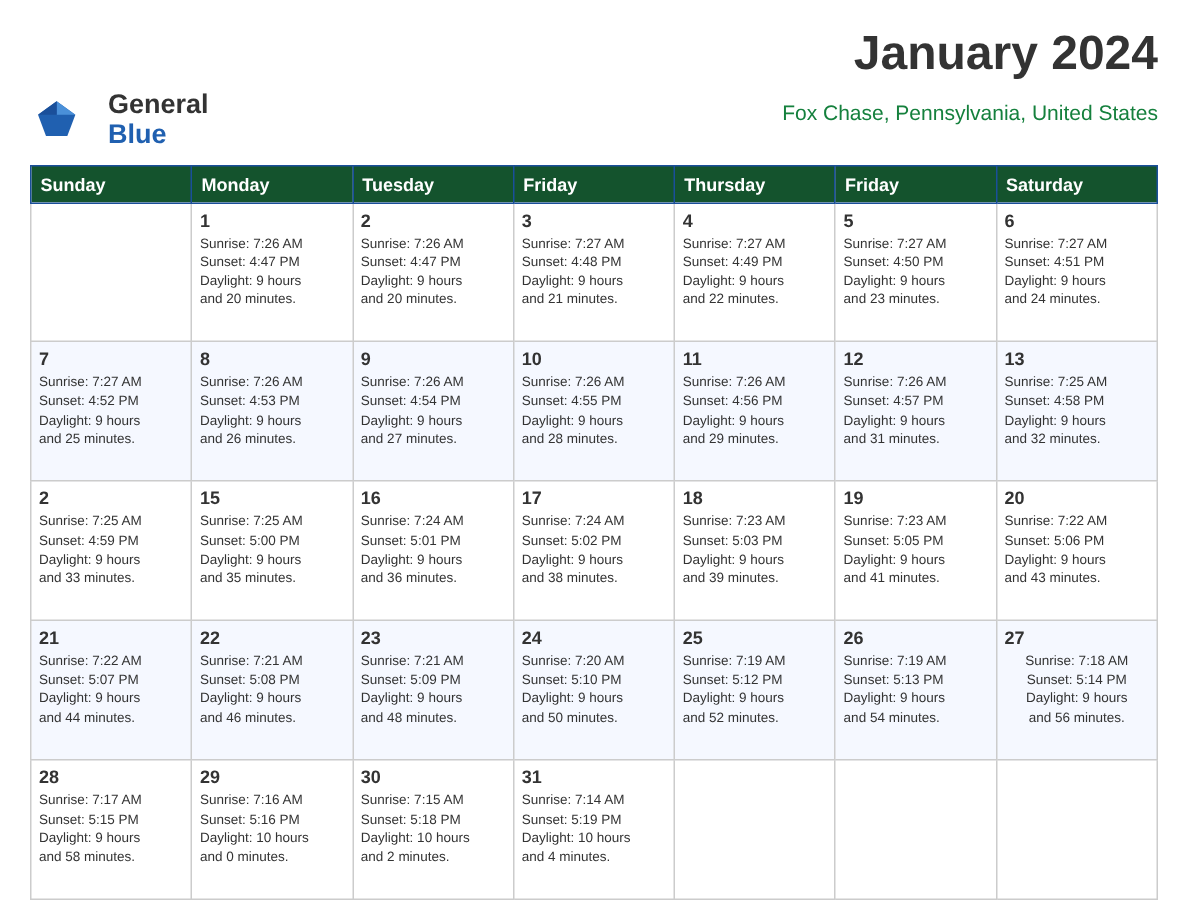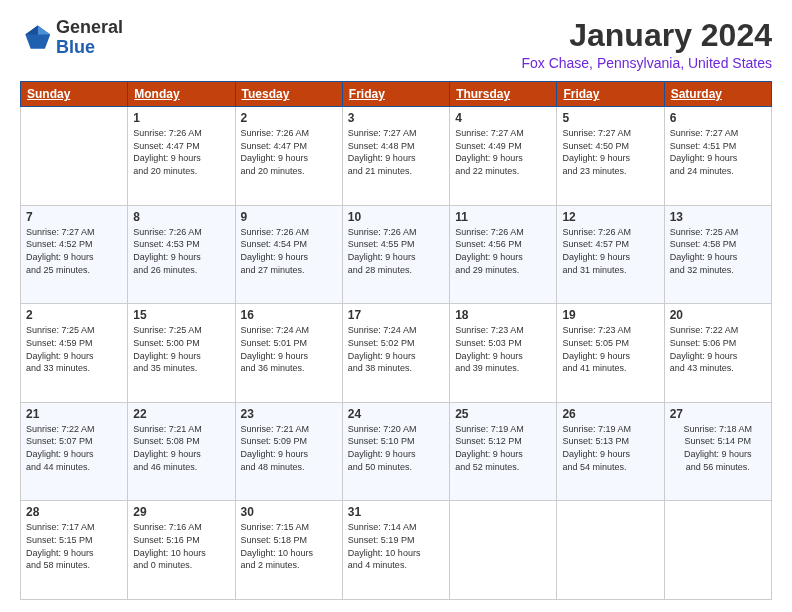--- a/index.html
+++ b/index.html
@@ -19,21 +19,22 @@
     }
     .header {
       display: flex;
       align-items: flex-start;
       justify-content: space-between;
       margin-bottom: 10px;
     }
     .logo {
       display: flex;
       align-items: center;
-      gap: 4px;
+      gap: 20px;
+      margin-top: 42px;
     }
     .logo-text {
       font-size: 18px;
       font-weight: bold;
       color: #333;
       line-height: 1.1;
     }
     .logo-text span {
       color: #2060b0;
     }
@@ -45,22 +46,22 @@
       text-align: right;
     }
     .month-title {
       font-size: 32px;
       font-weight: bold;
       color: #333;
       line-height: 1.1;
     }
     .location {
       font-size: 14px;
-      color: #6d28d9;
-      margin-top: 2px;
+      color: #15803d;
+      margin-top: 14px;
     }
     .calendar {
       flex: 1;
       border: 1px solid #ccc;
       border-collapse: collapse;
       width: 100%;
       table-layout: fixed;
     }
     .calendar th {
       background-color: #2060b0;
@@ -94,22 +95,21 @@
     .empty-cell {
       background: #f9f9f9;
     }
     tr:nth-child(even) td {
       background-color: #f5f8ff;
     }
     tr:nth-child(odd) td {
       background-color: #fff;
     }
     .calendar thead tr th {
-      background-color: #c2410c;
-      text-decoration: underline;
+      background-color: #14532d;
     }
   </style>
 </head>
 <body>
 
 <div class="page">
   <div class="header">
     <div class="logo">
       <svg class="logo-icon" viewBox="0 0 36 36">
         <polygon points="20,4 34,14 28,30 12,30 6,14" fill="#2060b0"></polygon>

